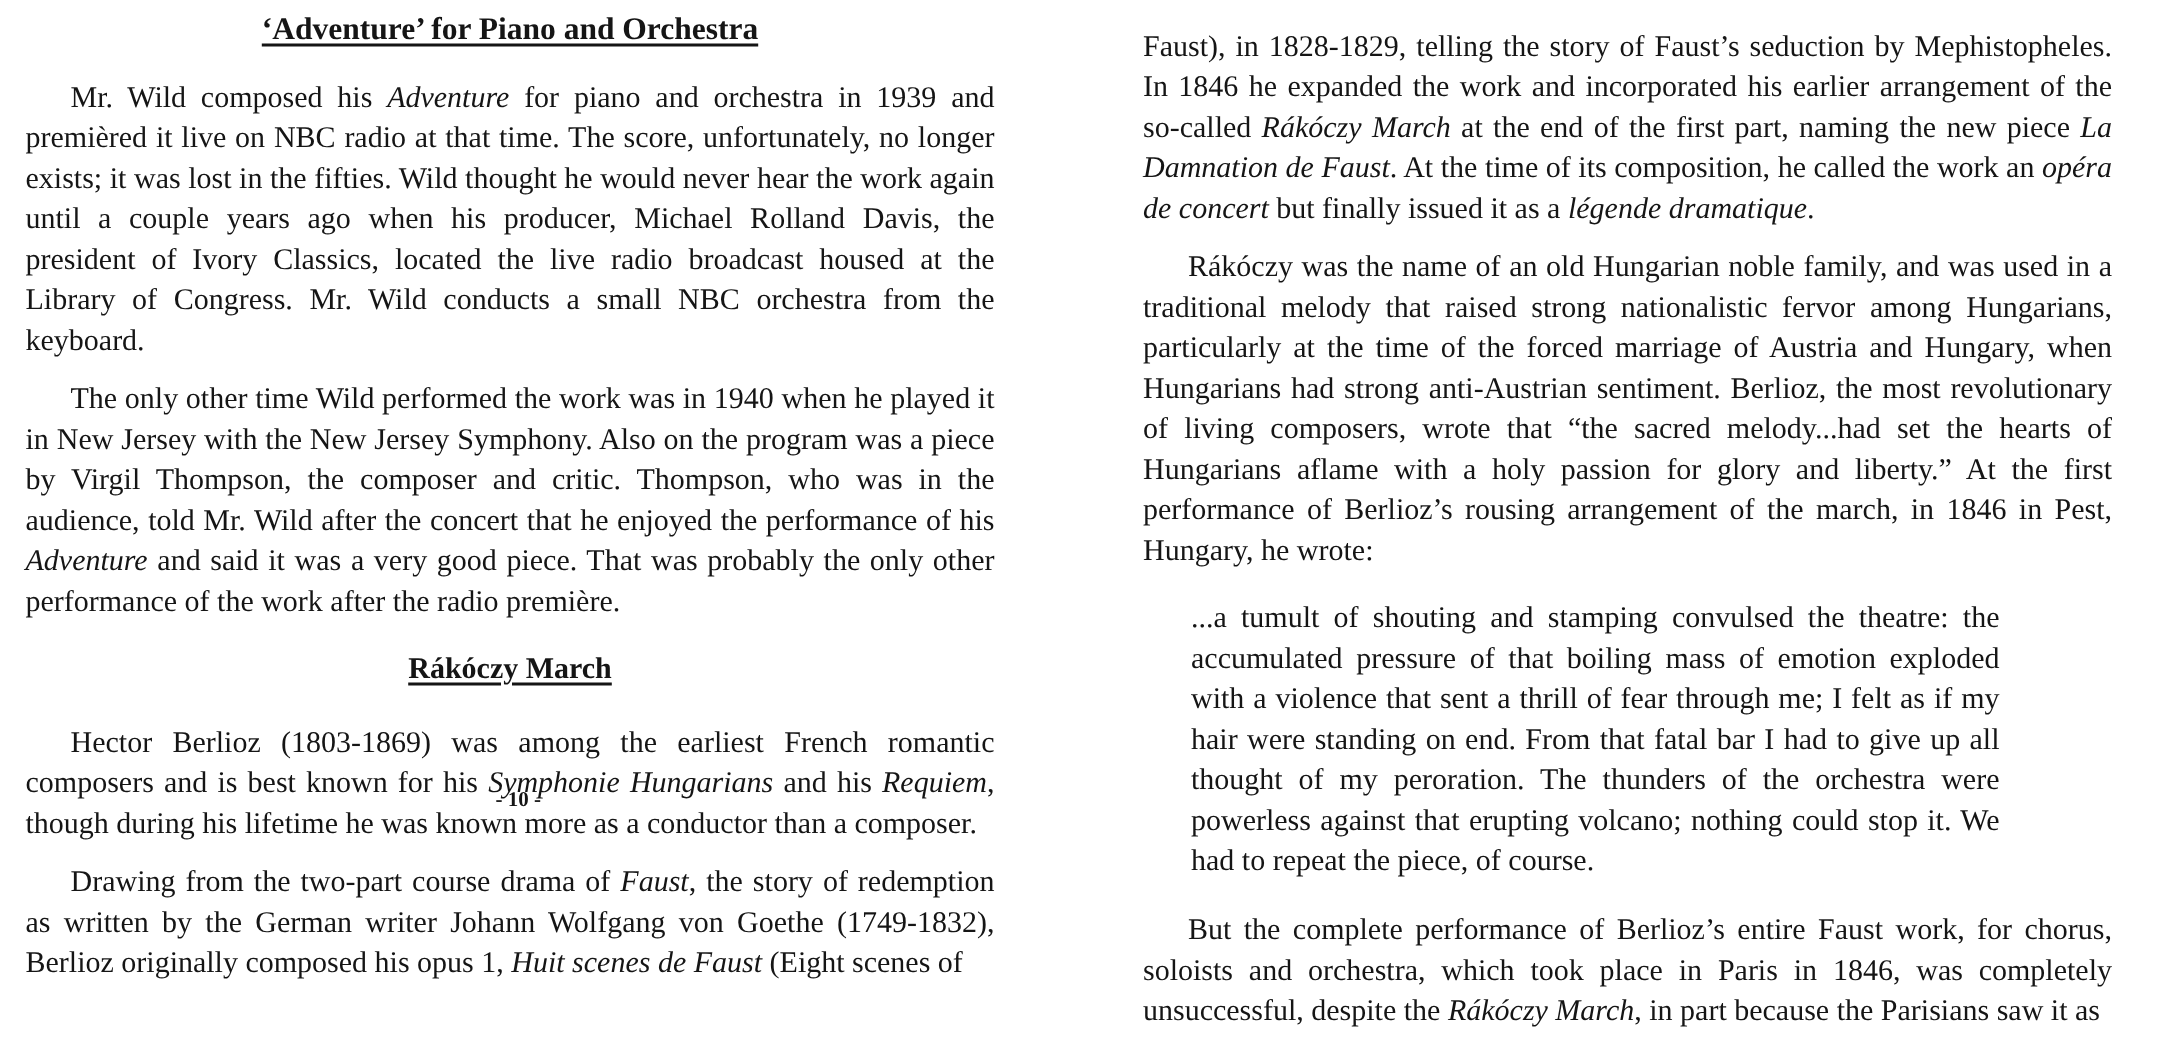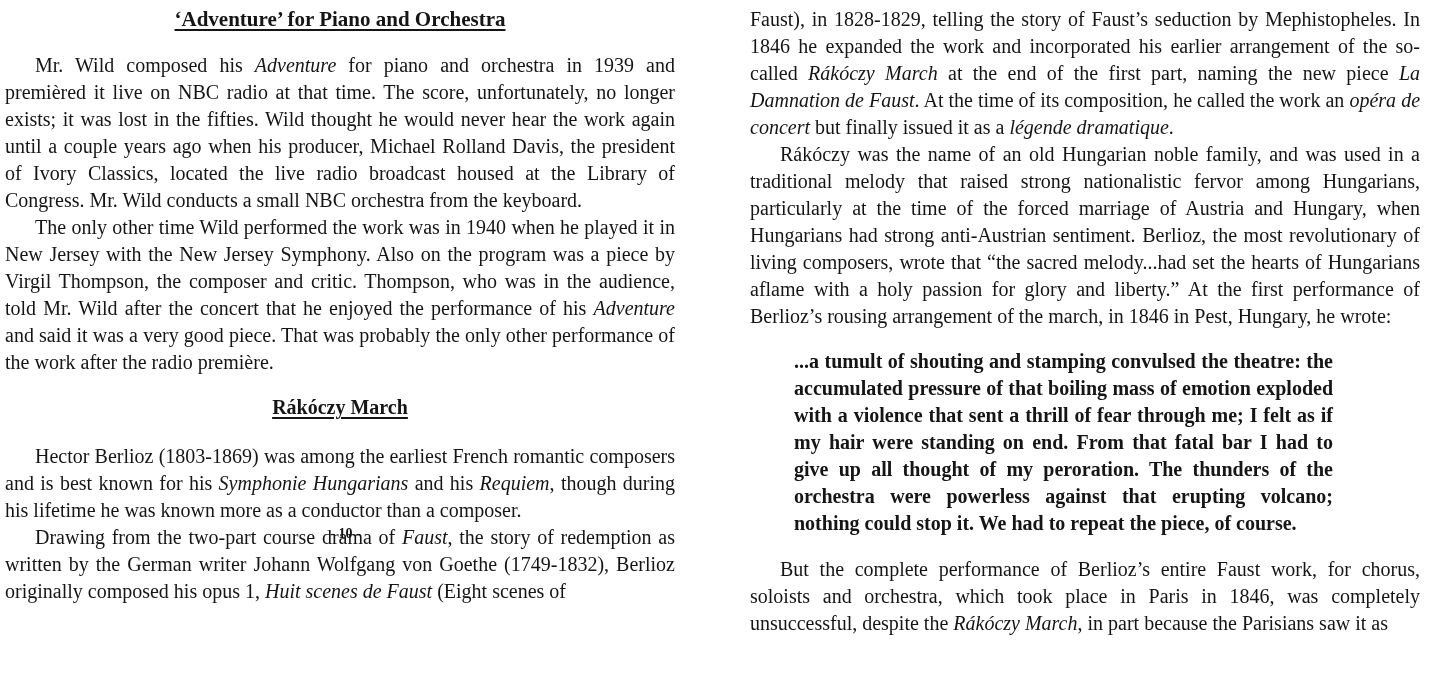--- a/index.html
+++ b/index.html
@@ -45,30 +45,29 @@
     text-align: center;
     font-weight: bold;
     font-size: 20px;
     line-height: 27px;
     text-decoration: underline;
     text-underline-offset: 3px;
     text-decoration-thickness: 1.5px;
     margin: 18px 0 22px 0;
   }
   p.para {
-    margin: 0;
+    margin: 12px;
     text-align: justify;
   }
   p.para.indent {
     text-indent: 30px;
   }
   p.para.quote {
     margin: 18px 87px 19px 44px;
     text-align: justify;
-    font-weight: bold;
   }
   .page-number {
     position: absolute;
     bottom: 5px;
     text-align: center;
     font-weight: bold;
     font-size: 14px;
     line-height: 18px;
   }
   .page-left .page-number {

